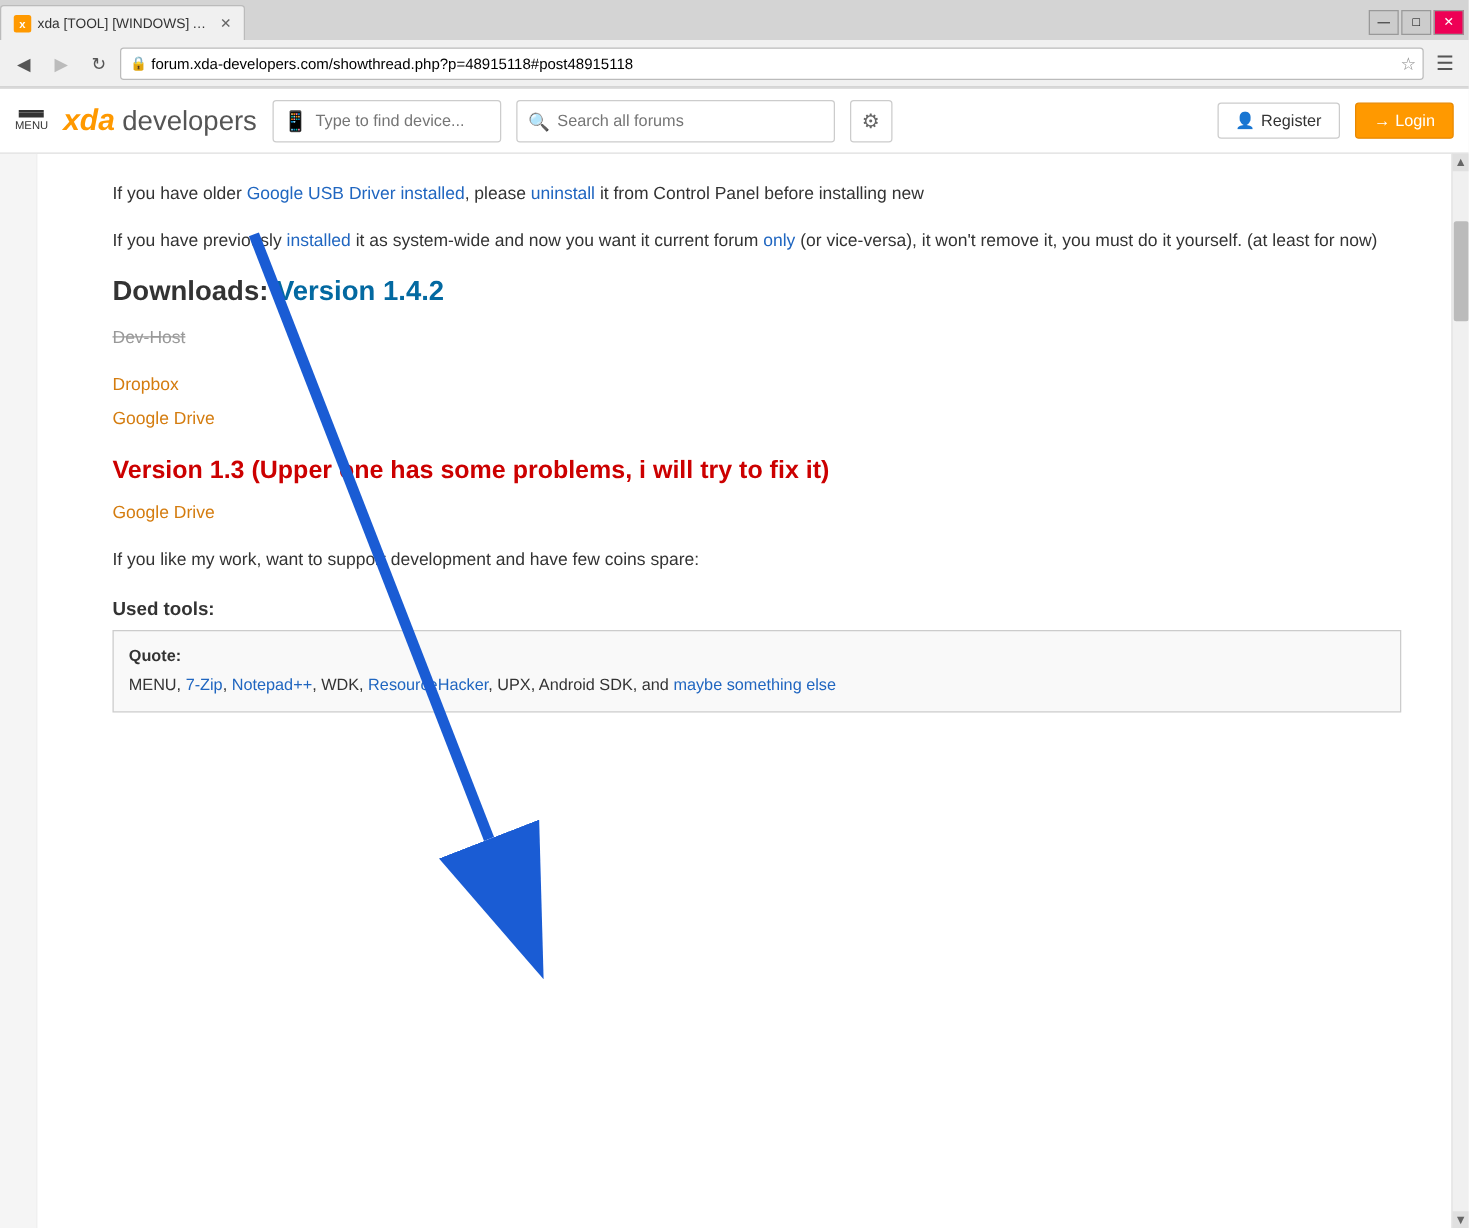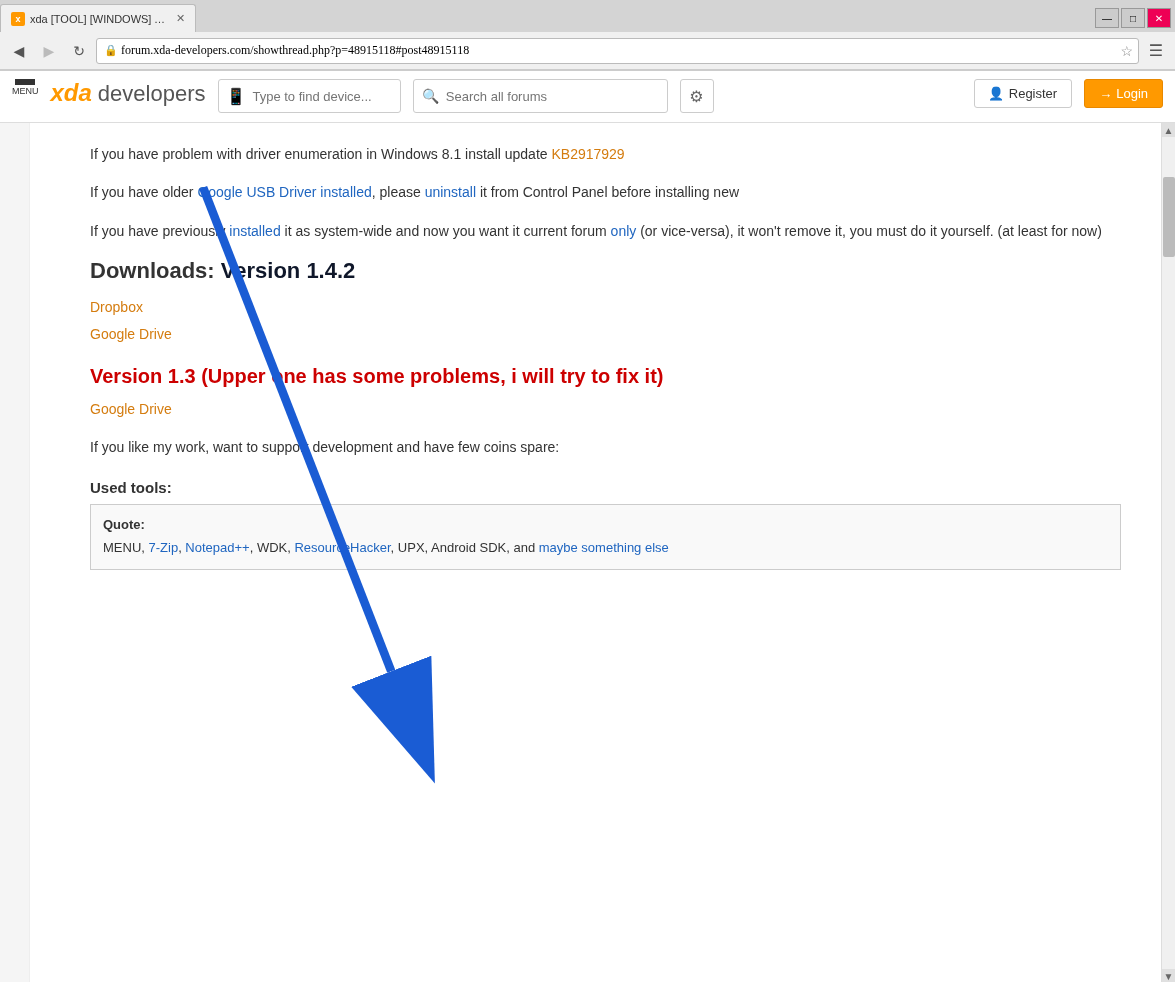--- a/index.html
+++ b/index.html
@@ -120,21 +120,20 @@
     }
     .address-input {
       width: 100%;
       height: 26px;
       border: 1px solid #bbb;
       border-radius: 3px;
       padding: 2px 8px 2px 24px;
       font-size: 12px;
       background: white;
       outline: none;
-      font-family: Liberation Serif, serif;
     }
     .star-btn {
       position: absolute;
       right: 6px;
       font-size: 14px;
       color: #888;
     }
     .menu-btn {
       width: 26px;
       height: 26px;
@@ -144,21 +143,21 @@
       align-items: center;
       justify-content: center;
       cursor: pointer;
     }
 
     
     .xda-header {
       background: white;
       border-bottom: 1px solid #ddd;
       display: flex;
-      align-items: flex-start;
+      align-items: center;
       padding: 8px 12px;
       height: 52px;
       gap: 12px;
     }
     .hamburger-line {
       width: 20px;
       height: 2px;
       background: #333;
     }
     .menu-label {
@@ -315,21 +314,21 @@
     .link-orange { color: #d47c0f; text-decoration: none; }
     .link-blue { color: #2066c0; text-decoration: none; }
 
     .downloads-heading {
       font-size: 22px;
       font-weight: bold;
       color: #333;
       margin-bottom: 12px;
     }
     .downloads-version {
-      color: #0f172a;
+      color: #0369a1;
       font-size: 22px;
       font-weight: bold;
     }
     .strikethrough {
       text-decoration: line-through;
       color: #999;
       font-size: 14px;
     }
     .version-13-heading {
       font-size: 20px;
@@ -463,36 +462,36 @@
 
     <svg class="arrow-overlay" viewBox="0 0 750 800" xmlns="http://www.w3.org/2000/svg" style="position:absolute;top:0;left:0;width:100%;height:100%;pointer-events:none;">
       <defs>
         <marker id="arrowhead" markerWidth="14" markerHeight="10" refX="0" refY="5" orient="auto">
           <polygon points="0 0, 14 5, 0 10" fill="#1a5cd4"></polygon>
         </marker>
       </defs>
       <line x1="10" y1="60" x2="185" y2="510" stroke="#1a5cd4" stroke-width="8" marker-end="url(#arrowhead)"></line>
     </svg>
 
-    <p class="post-text">
-      <span>If you have problem with driver enumeration in Windows 8.1 install update </span><a href="#" class="link-orange">KB2917929</a>
-    </p>
 
     <p class="post-text">
       <span>If you have older </span><a href="#" class="link-blue">Google USB Driver installed</a><span>, please </span><a href="#" class="link-blue">uninstall</a><span> it from Control Panel before installing new</span>
     </p>
 
     <p class="post-text">
       <span>If you have previously </span><a href="#" class="link-blue">installed</a><span> it as system-wide and now you want it current forum </span><a href="#" class="link-blue">only</a><span> (or vice-versa), it won't remove it, you must do it yourself. (at least for now)</span>
     </p>
 
     <h2 class="downloads-heading">
       <span>Downloads: </span><span class="downloads-version">Version 1.4.2</span>
     </h2>
 
+    <p class="post-text">
+      <span class="strikethrough">Dev-Host</span>
+    </p>
     <p class="post-text" style="margin-bottom:4px;">
       <a href="#" class="link-orange">Dropbox</a>
     </p>
     <p class="post-text">
       <a href="#" class="link-orange">Google Drive</a>
     </p>
 
     <h3 class="version-13-heading">Version 1.3 (Upper one has some problems, i will try to fix it)</h3>
 
     <p class="post-text">

